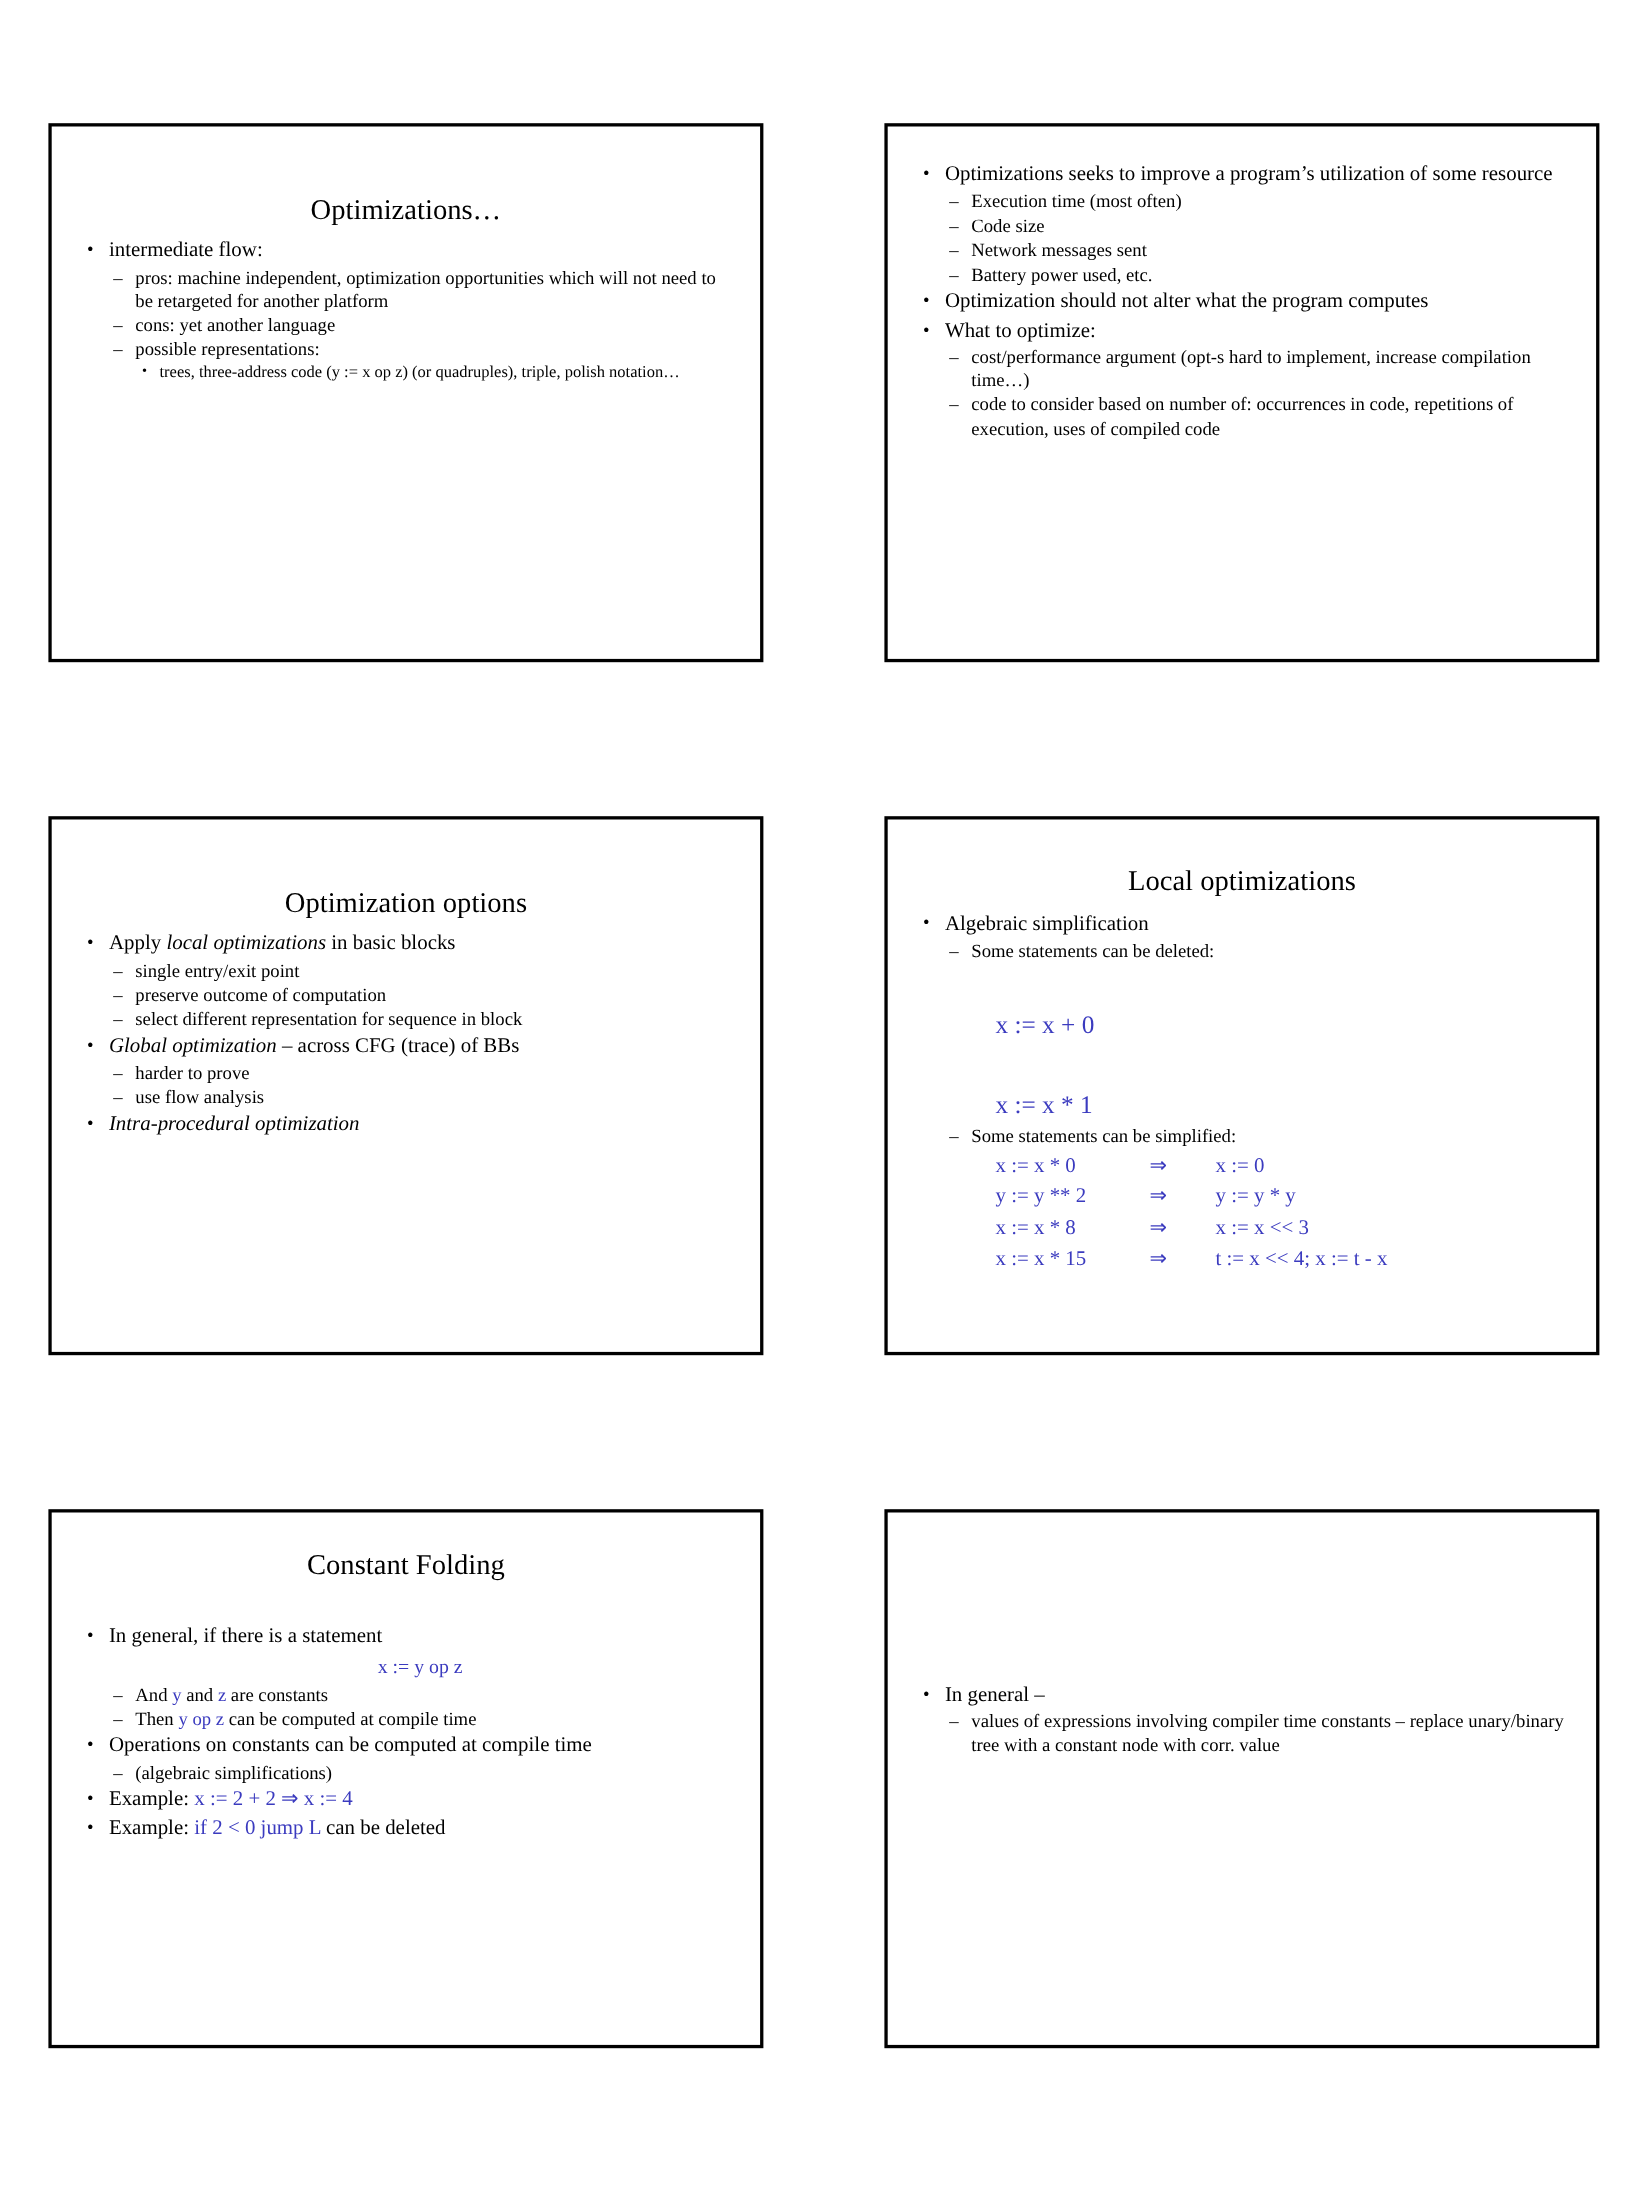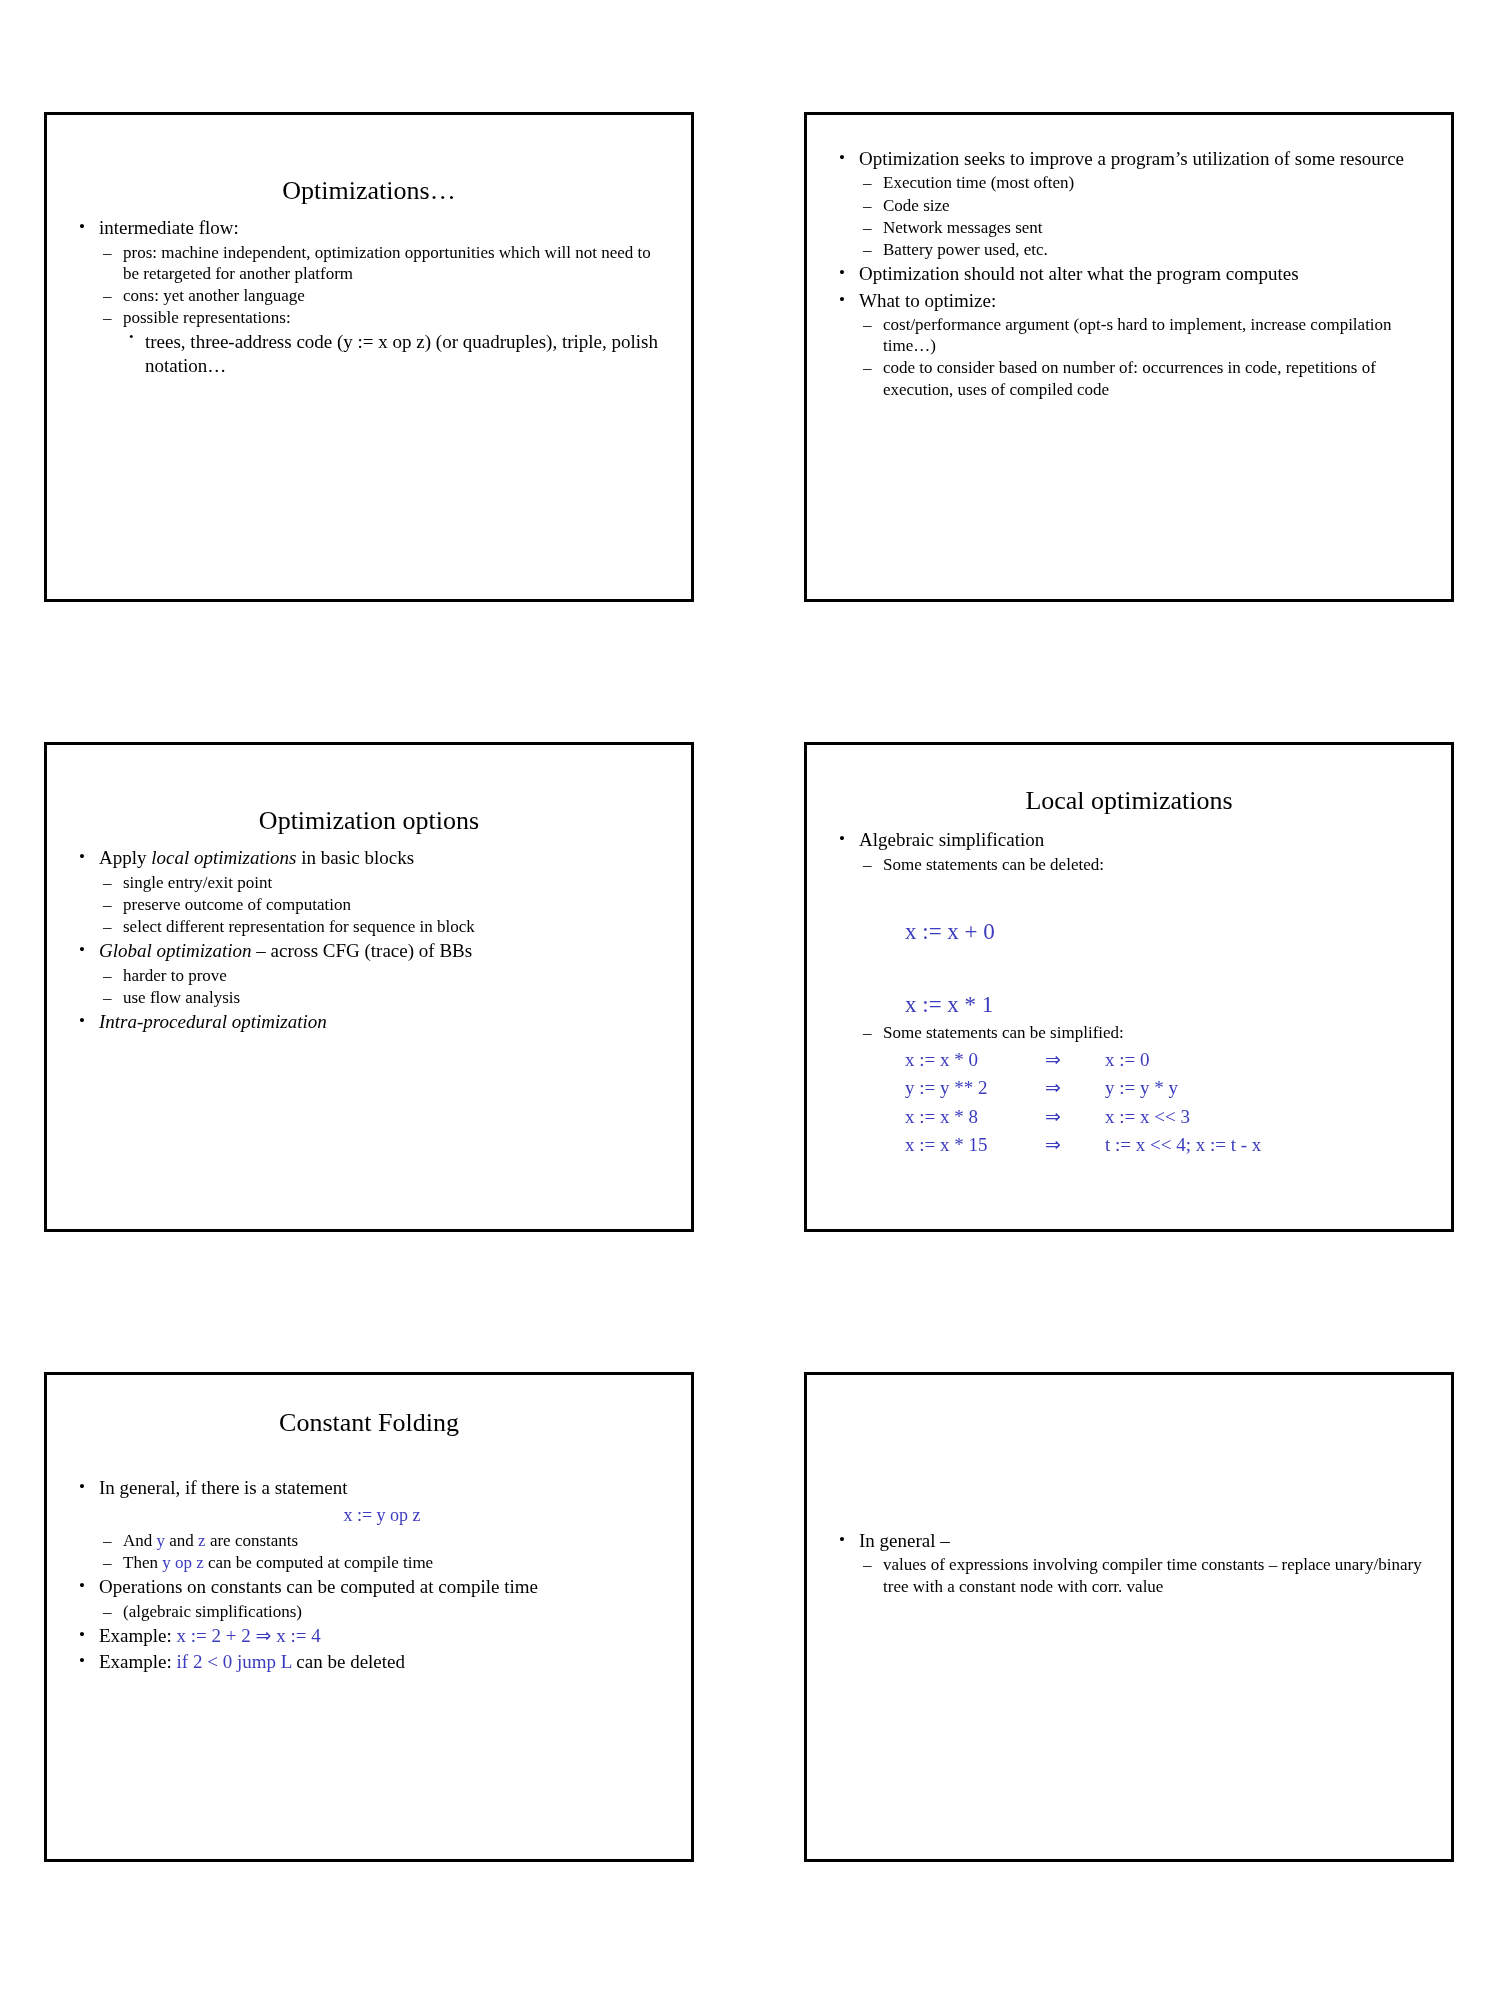--- a/index.html
+++ b/index.html
@@ -89,21 +89,21 @@
     top: 0;
   }
   ul.l3 {
     list-style: none;
     margin: 1px 0 0 0;
     padding: 0;
   }
   ul.l3 > li {
     position: relative;
     padding-left: 22px;
-    font-size: 19px;
+    font-size: 15px;
     line-height: 1.3;
   }
   ul.l3 > li.dot::before {
     content: "\2022";
     position: absolute;
     left: 6px;
     top: -1px;
     font-size: 13px;
   }
   .ital {
@@ -174,21 +174,21 @@
               </ul>
             </li>
           </ul>
         </li>
       </ul>
     </div>
 
     <div class="slide">
       <ul class="l1" style="margin-top:14px">
         <li class="bullet">
-          <span>Optimization seeks to improve a program’s utilization of some resource</span>
+          <span>Optimizations seeks to improve a program’s utilization of some resource</span>
           <ul class="l2">
             <li class="dash"><span>Execution time (most often)</span></li>
             <li class="dash"><span>Code size</span></li>
             <li class="dash"><span>Network messages sent</span></li>
             <li class="dash"><span>Battery power used, etc.</span></li>
           </ul>
         </li>
         <li class="bullet">
           <span>Optimization should not alter what the program computes</span>
         </li>

